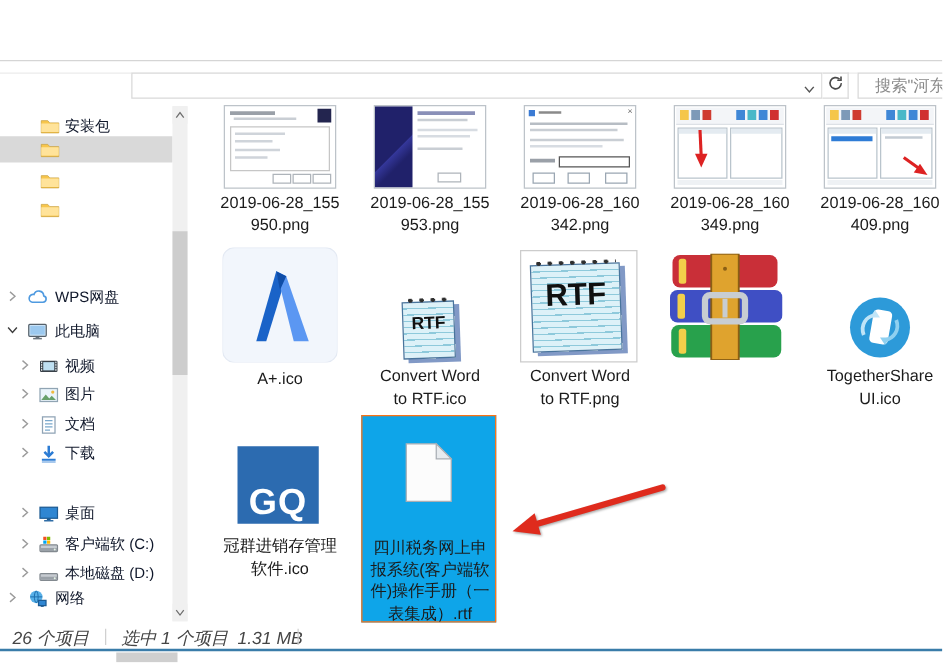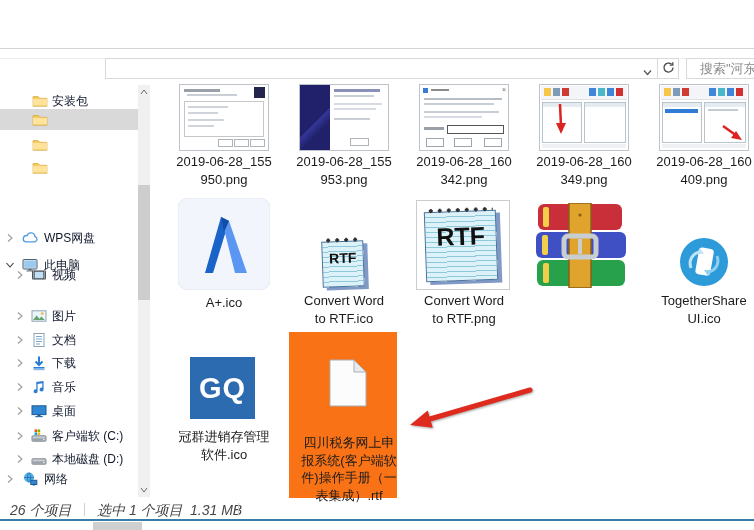--- a/index.html
+++ b/index.html
@@ -70,24 +70,24 @@
   .ap-sel{position:absolute;left:2px;top:6px;width:33px;height:4px;background:#2e7cd6;}
   
   .rtf-paper{position:absolute;background:repeating-linear-gradient(180deg,#ddf1f8 0 4px,#8ec9db 4px 5px);
              border:1px solid #49749c;transform:rotate(-2deg);box-shadow:4px 3px 0 rgba(62,98,168,.65);}
   .rtf-spiral{position:absolute;left:2px;right:2px;top:-5px;height:7px;
               background:radial-gradient(circle 2px at 4px 3px,#2e2e2e 85%,transparent 90%);
               background-size:9px 7px;background-repeat:repeat-x;}
   .rtf-text{position:absolute;left:0;right:0;text-align:center;font-weight:bold;color:#101010;}
   .png-frame{position:absolute;background:#fff;border:1px solid #cccccc;box-sizing:border-box;}
   
-  .gq{position:absolute;background:#2c6bb0;display:flex;align-items:center;justify-content:center;}
+  .gq{position:absolute;background:#2c6bb0;display:flex;align-items:flex-end;justify-content:center;}
   .gq span{color:#fff;font-size:29px;font-weight:bold;letter-spacing:1px;}
   
-  .tile.selected{background:#f97316;border:6px solid #f97316;box-sizing:border-box;}
+  .tile.selected{background:#0ea5e9;border:1px solid #f97316;box-sizing:border-box;}
   
   .status{position:absolute;left:0;top:500px;width:754px;height:19px;font-size:14px;color:#454545;}
   .status span{position:absolute;top:2px;white-space:nowrap;font-style:italic;}
   .sdiv{position:absolute;top:3px;width:1px;height:13px;background:#d0d0d0;}
   .bottom-line{position:absolute;left:0;top:519px;width:754px;height:2px;background:#3a7ca9;}
   .bottom-box{position:absolute;left:93px;top:522px;width:49px;height:8px;background:#cfcfcf;}
   .red-arrow{position:absolute;left:398px;top:378px;filter:drop-shadow(1px 1px 1px rgba(0,0,0,.35));}
 </style>
 </head>
 <body>
@@ -173,21 +173,21 @@
       <span class="sicon">
           <svg width="16" height="16" viewBox="0 0 16 16">
             <rect x="1" y="2.5" width="14" height="9.5" rx=".8" fill="#cfe6f8" stroke="#55606a"></rect>
             <rect x="2.2" y="3.7" width="11.6" height="7" fill="#9cc9ef"></rect>
             <rect x="6.5" y="12" width="3" height="1.3" fill="#55606a"></rect>
             <rect x="4.5" y="13.3" width="7" height="1.2" fill="#6b7680"></rect>
           </svg>
         </span>
       <span class="slabel">此电脑</span>
     </div>
-    <div class="srow lvl-child" style="top:180px">
+    <div class="srow lvl-child" style="top:198px">
       <span class="chev"><svg width="10" height="10" viewBox="0 0 10 10">
             <path d="M3 1.5l4 3.5-4 3.5" fill="none" stroke="#9b9b9b" stroke-width="1.1"></path>
           </svg></span>
       <span class="sicon">
           <svg width="16" height="16" viewBox="0 0 16 16">
             <rect x="1" y="3.5" width="14" height="9" rx="1" fill="#384048"></rect>
             <rect x="3.6" y="4.7" width="8.8" height="6.6" fill="#bfe0f2"></rect>
             <g fill="#e8ecef">
               <rect x="1.8" y="4.3" width="1" height="1.3"></rect>
               <rect x="1.8" y="6.3" width="1" height="1.3"></rect>
@@ -237,31 +237,20 @@
           </svg></span>
       <span class="sicon">
           <svg width="16" height="16" viewBox="0 0 16 16">
             <rect x="3" y="1.5" width="10" height="13" fill="#fff" stroke="#8fa3b5"></rect>
             <g stroke="#79a8cc" stroke-width="1">
               <path d="M5 4.5h6M5 7h6M5 9.5h6M5 12h4" fill="none"></path>
             </g>
           </svg>
         </span>
       <span class="slabel">文档</span>
-    </div>
-    <div class="srow lvl-child" style="top:292px">
-      <span class="chev"><svg width="10" height="10" viewBox="0 0 10 10">
-            <path d="M3 1.5l4 3.5-4 3.5" fill="none" stroke="#9b9b9b" stroke-width="1.1"></path>
-          </svg></span>
-      <span class="sicon">
-          <svg width="16" height="16" viewBox="0 0 16 16">
-            <path d="M6.6 12.3a2 2 0 1 1-1.3-1.9V3.1L12.6 2v8.5a2 2 0 1 1-1.3-1.9V4.2l-4.7.8z" fill="#2c7cd4"></path>
-          </svg>
-        </span>
-      <span class="slabel">音乐</span>
     </div>
     <div class="srow lvl-child" style="top:316px">
       <span class="chev"><svg width="10" height="10" viewBox="0 0 10 10">
             <path d="M3 1.5l4 3.5-4 3.5" fill="none" stroke="#9b9b9b" stroke-width="1.1"></path>
           </svg></span>
       <span class="sicon">
           <svg width="16" height="16" viewBox="0 0 16 16">
             <rect x="1" y="2.8" width="14" height="8.8" fill="#2f86d2" stroke="#1d5b93"></rect>
             <rect x="6.5" y="11.6" width="3" height="1.4" fill="#1d5b93"></rect>
             <rect x="4.3" y="13" width="7.4" height="1.2" fill="#2f6da6"></rect>

